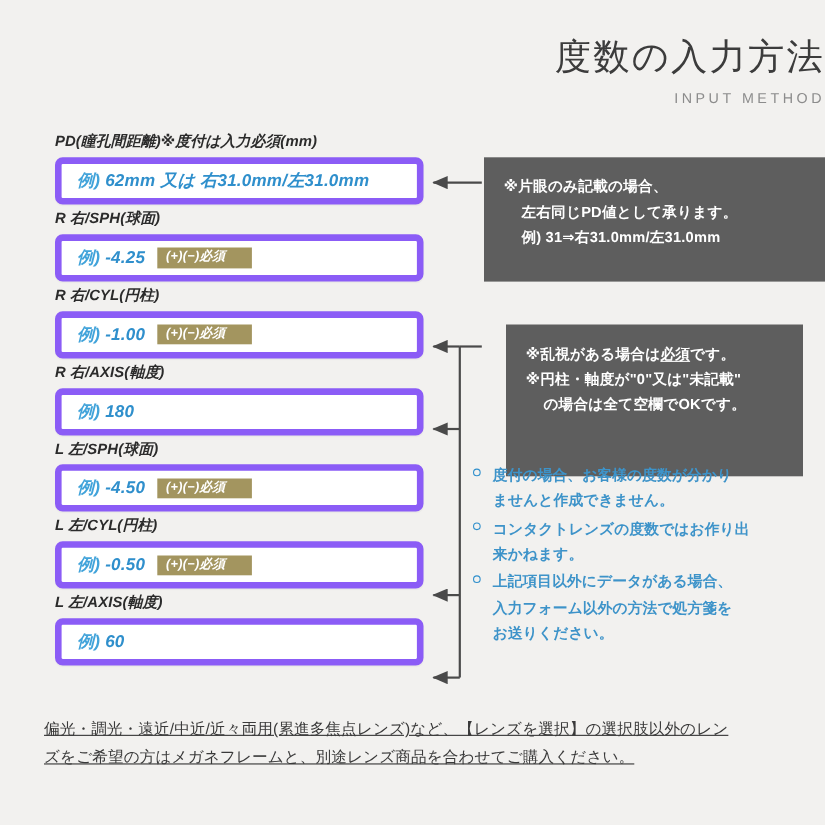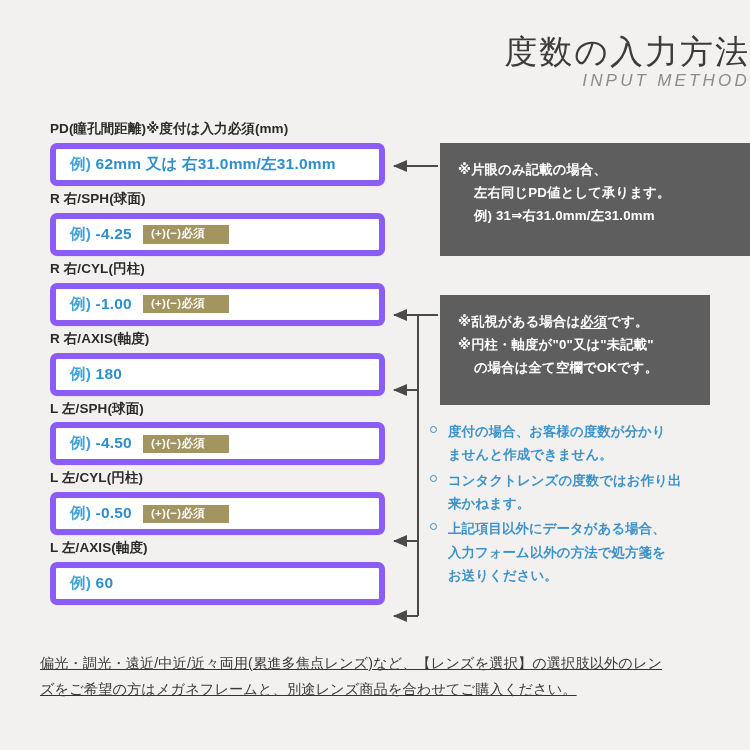--- a/index.html
+++ b/index.html
@@ -32,37 +32,37 @@
     text-align: right;
   }
   .title {
     font-size: 33px;
     font-weight: 400;
     letter-spacing: 2px;
     color: #3c3c3c;
     line-height: 1.1;
   }
   .subtitle {
-    margin-top: 1px;
-    font-size: 17px;
+    margin-top: 12px;
+    font-size: 13px;
     letter-spacing: 3.2px;
     color: #8c8c8c;
     font-weight: 400;
-    font-style: italic;
   }
 
   
   .form-col {
     position: absolute;
     left: 50px;
     top: 120px;
     width: 337px;
   }
   .field-group {
     margin-bottom: 4px;
+    font-style: italic;
   }
   .field-label {
     font-size: 13.5px;
     color: #2b2b2b;
     font-weight: 600;
     letter-spacing: 0.1px;
     line-height: 1.4;
     margin-bottom: 4px;
     white-space: nowrap;
   }
@@ -108,24 +108,24 @@
     box-sizing: border-box;
     padding: 16px 16px 16px 18px;
   }
   #note-box-pd {
     left: 440px;
     top: 143px;
     width: 320px;
     height: 113px;
   }
   #note-box-cyl {
-    left: 440px;
+    left: 460px;
     top: 295px;
     width: 270px;
-    height: 110px;
+    height: 138px;
   }
   .note-line {
     font-size: 13.3px;
     font-weight: bold;
     line-height: 1.72;
     letter-spacing: 0.2px;
     white-space: nowrap;
   }
   .note-line.indent {
     padding-left: 16px;

